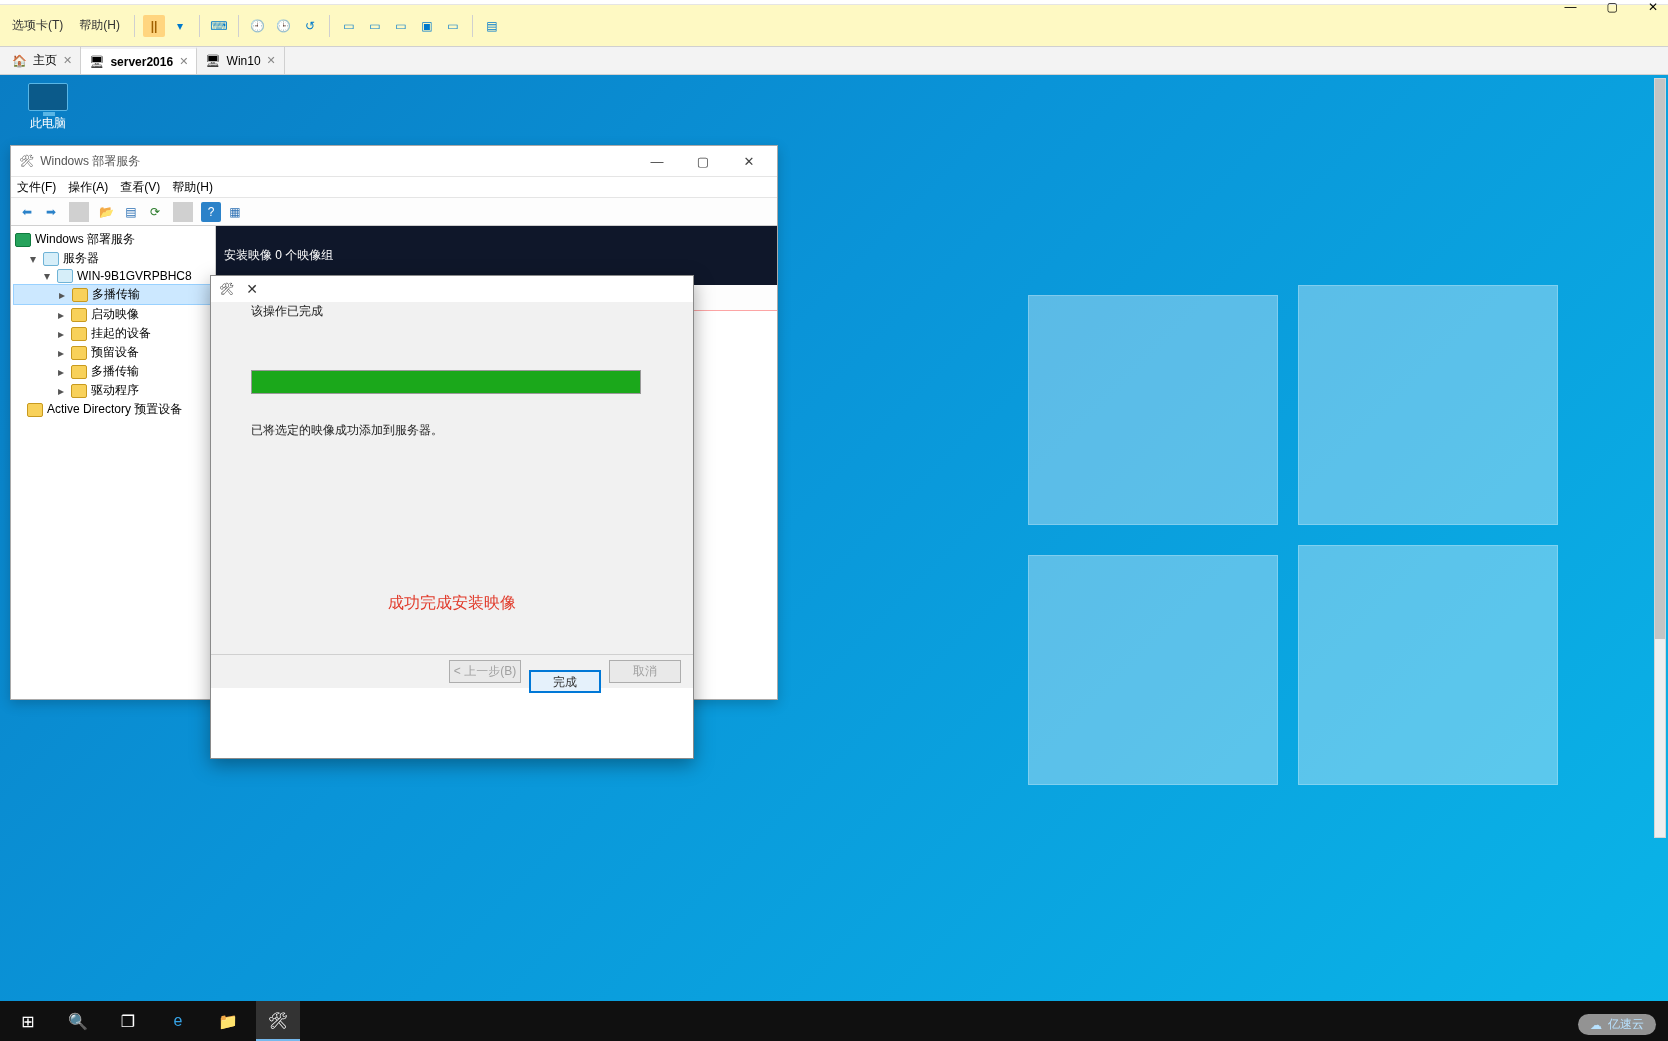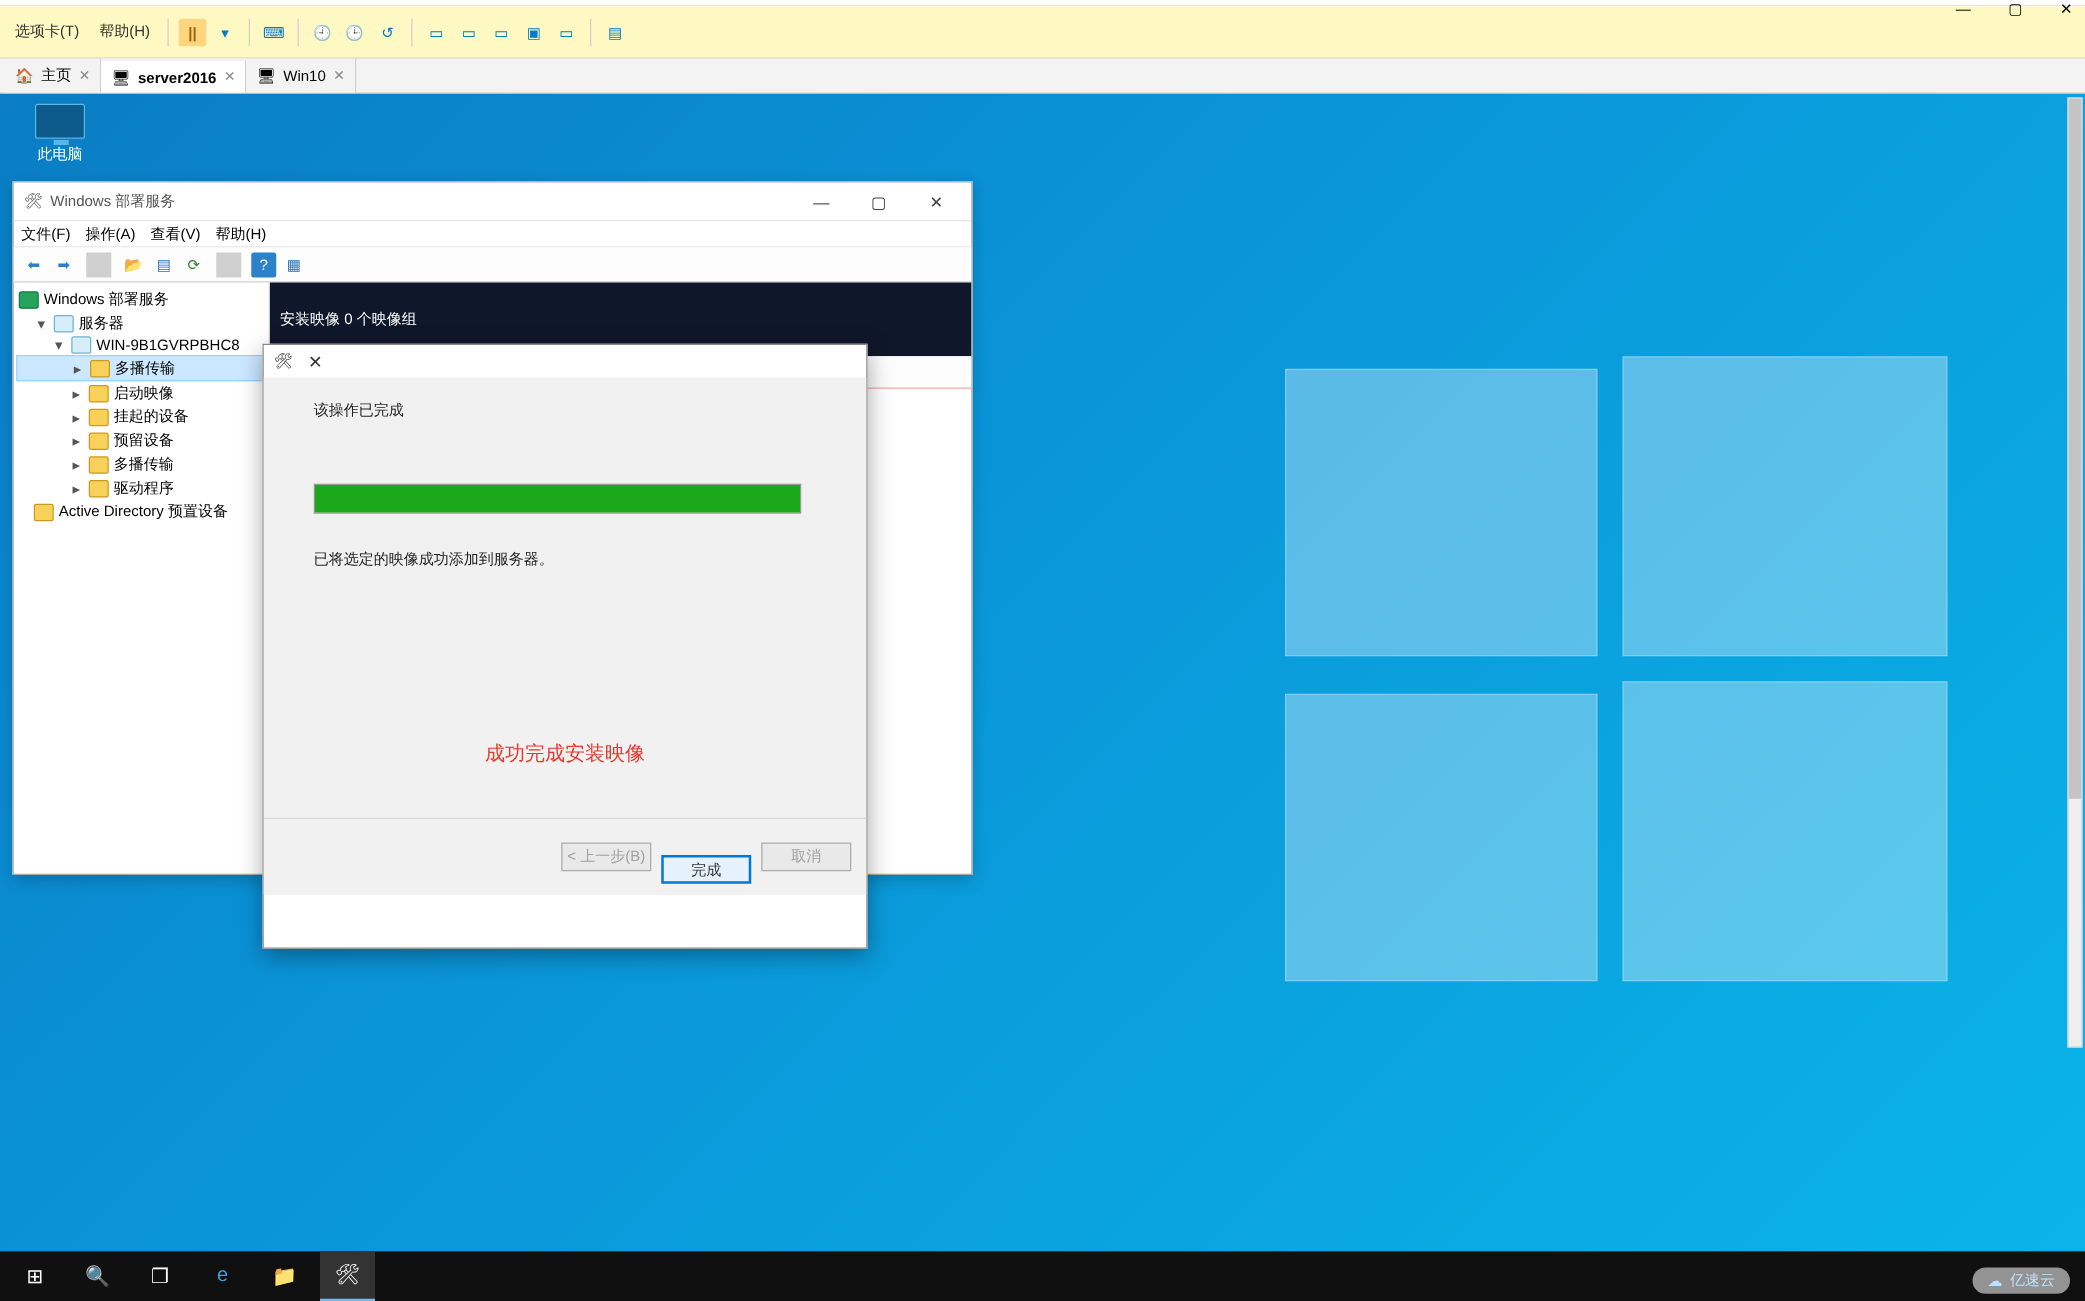--- a/index.html
+++ b/index.html
@@ -58,27 +58,27 @@
 
 
 .wiz { position:absolute; left:210px; top:200px; width:484px; height:484px; background:#fff; border:1px solid #8a8a8a; box-shadow:0 6px 18px rgba(0,0,0,.35);}
 .wiz-title { height:26px; display:flex; align-items:center; padding:0 8px; gap:6px; color:#333;}
 .wiz-title-text{ flex:1;}
 .wiz-close{ width:24px; text-align:center; font-size:14px; color:#333;}
 .wiz-head { height:58px; border-bottom:1px solid #d0d0d0; background:#fff; display:flex; align-items:center; padding:0 18px; justify-content:space-between;}
 .wiz-head-left{ font-weight:bold;}
 .wiz-head-icon{ width:44px; height:44px; background:linear-gradient(#b8d7ea,#e8f3fa); border:1px solid #9fc3da; border-radius:4px; position:relative;}
 .wiz-head-icon::before{content:""; position:absolute; top:-6px; left:18px; width:16px; height:16px; background:#3ea1da; clip-path: polygon(40% 0,60% 0,60% 40%,100% 40%,100% 60%,60% 60%,60% 100%,40% 100%,40% 60%,0 60%,0 40%,40% 40%);}
-.wiz-body{ background:#f1f1f1; height:calc(100% - 26px - 58px - 46px); padding:18px 40px; position:relative;}
+.wiz-body{ background:#f1f1f1; height:calc(100% - 26px - 58px - 46px); padding:1px 40px; position:relative;}
 .wiz-body .done-text{ color:#222; margin-bottom:50px;}
 .wiz-progress-outer{ width:390px; height:24px; border:1px solid #999;}
 .wiz-progress-bar{ width:100%; height:100%; background:#1ba81b;}
 .wiz-body .add-text{ color:#222; margin-top:28px;}
 .wiz-annotation{ position:absolute; bottom:40px; left:0; right:0; text-align:center; color:#e13a2a; font-size:16px;}
-.wiz-foot{ height:62px; background:#f1f1f1; border-top:1px solid #d0d0d0; display:flex; align-items:center; justify-content:flex-end; padding:0 12px; gap:8px;}
+.wiz-foot{ height:34px; background:#f1f1f1; border-top:1px solid #d0d0d0; display:flex; align-items:center; justify-content:flex-end; padding:0 12px; gap:8px;}
 .wiz-btn{ min-width:72px; height:23px; border:1px solid #adadad; background:#e9e9e9; color:#333; text-align:center; line-height:21px;}
 .wiz-btn.disabled{ color:#a0a0a0;}
 .wiz-btn.primary{ border:2px solid #0078d7; background:#e5f1fb;margin-top:20px;}
 
 
 .inner-vscroll{ position:absolute; right:2px; top:78px; width:12px; height:760px; background:#efefef; border:1px solid #d6d6d6;}
 .inner-vscroll .thumb{ position:absolute; top:0; left:0; right:0; height:560px; background:#c4c4c4;}
 
 
 .taskbar { position:absolute; left:0; right:0; bottom:0; height:40px; background:#101010; display:flex; align-items:center; padding:0 6px; gap:6px;}

